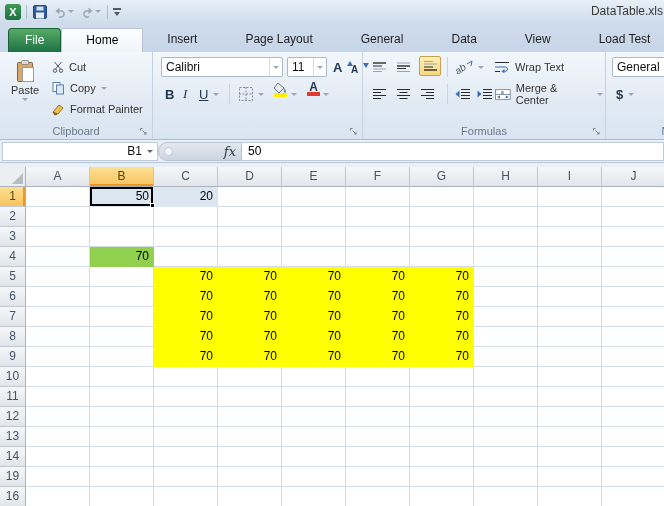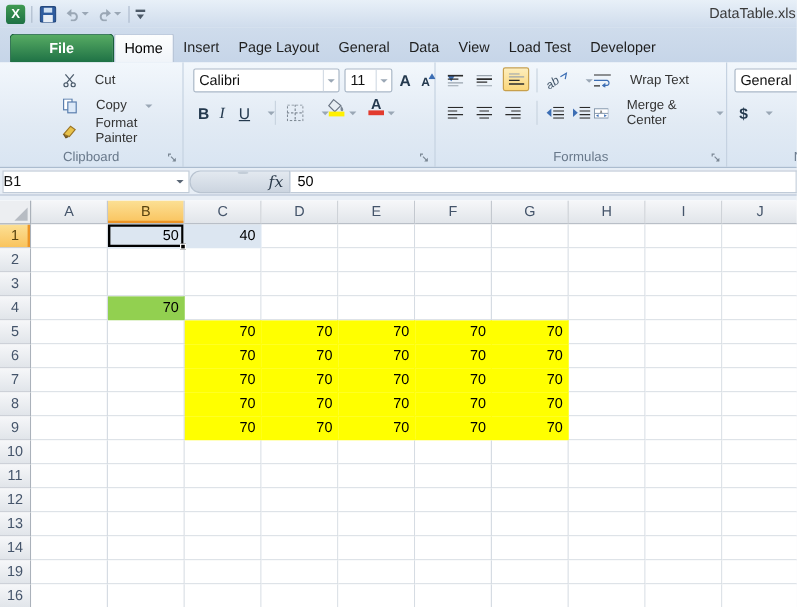--- a/index.html
+++ b/index.html
@@ -17,55 +17,55 @@
                 color:#fff; font-weight:bold; font-size:11px; text-align:center; line-height:16px; }
   .tiny-down { width:0; height:0; border-left:3px solid transparent; border-right:3px solid transparent; border-top:3px solid #9aa7b5; }
   .qat-custom { display:flex; flex-direction:column; align-items:center; }
   .qat-custom .bar { width:8px; height:2px; background:#4d5a68; margin-bottom:2px; }
   .qat-custom .tri { width:0; height:0; border-left:3px solid transparent; border-right:3px solid transparent; border-top:4px solid #4d5a68; }
   .win-title { position:absolute; right:1px; top:4px; font-size:12px; color:#3a3a3a; white-space:nowrap; }
 
   
   .tabrow { position:absolute; left:0; top:23px; width:664px; height:29px;
             background:linear-gradient(#cfdcec,#c6d5e8); display:flex; align-items:flex-end; padding-left:8px; }
-  .tab { height:24px; line-height:23px; padding:0 8px; font-size:12px; color:#1f1f1f; cursor:default; white-space:nowrap; }
-  .tab.file { background:linear-gradient(#57ab63,#1e7145); color:#fff; font-weight:bold;
-              border-radius:4px 4px 0 0; border:1px solid #176038; border-bottom:none; padding:0 32px; }
+  .tab { height:24px; line-height:23px; padding:0 24px; font-size:12px; color:#1f1f1f; cursor:default; white-space:nowrap; }
+  .tab.file { background:linear-gradient(#57ab63,#1e7145); color:#fff; font-weight:normal;
+              border-radius:4px 4px 0 0; border:1px solid #176038; border-bottom:none; padding:0 16px; }
   .tab.active { background:linear-gradient(#fdfefe,#f0f4f9); border:1px solid #b9c6d8; border-bottom:none;
                 border-radius:2px 2px 0 0; color:#000; }
 
   
   .ribbon { position:absolute; left:0; top:52px; width:664px; height:88px;
             background:linear-gradient(#f2f7fc,#e1eaf4 60%,#d9e5f2); border-bottom:1px solid #abbccf; }
   .rgroup { position:absolute; top:0; height:87px; border-right:1px solid #c5d2e1; }
   .rlabel { position:absolute; bottom:2px; left:0; right:0; text-align:center; font-size:11px; color:#68788a; }
   .launcher { position:absolute; bottom:2px; right:3px; width:10px; height:10px; }
   .launcher svg { display:block; }
-  .rbtn { position:absolute; display:flex; align-items:center; gap:15px; font-size:11px; color:#333;
+  .rbtn { position:absolute; display:flex; align-items:center; gap:5px; font-size:11px; color:#333;
           height:20px; padding:0 2px; border-radius:2px; }
   .combo { position:absolute; background:#fff; border:1px solid #abb8c7; border-radius:2px; height:20px;
            font-size:12px; color:#111; display:flex; align-items:center; padding-left:4px; }
   .combo .arrow { margin-left:auto; width:13px; height:100%; display:flex; align-items:center; justify-content:center;
                   border-left:1px solid #d4dce5; }
   .vsep { position:absolute; width:1px; height:20px; background:#c9d4e0; }
   .btn-active { background:linear-gradient(#fdeebc,#fbd77c); border:1px solid #c8a04c; }
   .bigbtn { position:absolute; left:5px; top:4px; width:40px; height:78px; display:flex; flex-direction:column;
             align-items:center; font-size:11px; color:#333; padding-top:4px; }
   .colorbar { width:13px; height:4px; margin-top:-1px; }
   .letter { font-size:13px; color:#24394e; }
 
   
   .fbar { position:absolute; left:0; top:140px; width:664px; height:23px; background:#e7eef6;
           border-bottom:1px solid #b9c6d6; display:flex; align-items:center; }
   .namebox { width:156px; height:19px; margin-left:2px; background:#fff; border:1px solid #c0cbd8;
              display:flex; align-items:center; font-size:12px; color:#111; }
-  .namebox span.val { flex:1; text-align:left; }
+  .namebox span.val { flex:1; text-align:right; }
   .namebox .nb-arrow { width:15px; display:flex; justify-content:center; }
   .fsplit { width:84px; height:19px; background:linear-gradient(#e3e9f0,#ccd5e0); border:1px solid #b9c4d1;
-            border-radius:9px 0 0 9px; display:flex; align-items:center; position:relative;flex-direction:column; }
+            border-radius:9px 0 0 9px; display:flex; align-items:center; position:relative; }
   .fsplit .dot { width:9px; height:9px; border-radius:50%; background:#f4f7fa; border:1px solid #c3cdd8; margin-left:5px; }
   .fx { margin-left:auto; margin-right:5px; font-family:"DejaVu Serif", serif; font-style:italic; font-size:13px; color:#2b3a4a; }
   .ffield { flex:1; height:19px; background:#fff; border:1px solid #c0cbd8; border-left:none;
             font-size:12px; color:#000; display:flex; align-items:center; padding-left:6px; }
 
   
   .sheet { position:absolute; left:0; top:167px; width:664px; height:339px; overflow:hidden; background:#fff; }
   .gridwrap { display:grid; grid-template-columns:26px repeat(10, 64px); grid-auto-rows:20px; }
   .hcell { background:linear-gradient(#f6f7f9,#e1e5ea); border-right:1px solid #c3c8cf; border-bottom:1px solid #aab1ba;
            font-size:12px; color:#44546a; text-align:center; line-height:19px; cursor:default; }
@@ -129,20 +129,29 @@
     <div class="tab">General</div>
     <div class="tab">Data</div>
     <div class="tab">View</div>
     <div class="tab">Load Test</div>
     <div class="tab">Developer</div>
   </div>
 
   <div class="ribbon">
 
     <div class="rgroup" style="left:0; width:153px;">
+      <div class="bigbtn">
+        <svg width="22" height="24" viewBox="0 0 22 24">
+          <rect x="3.5" y="2.5" width="15" height="19" rx="1" fill="#d9a967" stroke="#8a6134"></rect>
+          <rect x="7.5" y="0.5" width="7" height="4" rx="1" fill="#dcdcdc" stroke="#8e8e8e"></rect>
+          <rect x="8.5" y="7.5" width="11" height="14" fill="#fff" stroke="#9a9a9a"></rect>
+        </svg>
+        <span>Paste</span>
+        <span class="tiny-down" style="margin-top:2px;"></span>
+      </div>
       <div class="rbtn" style="left:50px; top:5px;">
         <svg width="12" height="12" viewBox="0 0 12 12">
           <line x1="2.5" y1="1" x2="8.5" y2="8" stroke="#4a5a6a"></line>
           <line x1="9.5" y1="1" x2="3.5" y2="8" stroke="#4a5a6a"></line>
           <circle cx="3" cy="9.7" r="1.7" fill="none" stroke="#4a5a6a"></circle>
           <circle cx="9" cy="9.7" r="1.7" fill="none" stroke="#4a5a6a"></circle>
         </svg>
         <span>Cut</span>
       </div>
       <div class="rbtn" style="left:50px; top:26px;">
@@ -385,21 +394,21 @@
         <div class="hcell">D</div>
         <div class="hcell">E</div>
         <div class="hcell">F</div>
         <div class="hcell">G</div>
         <div class="hcell">H</div>
         <div class="hcell">I</div>
         <div class="hcell">J</div>
         <div class="rhead hl">1</div>
         <div class="cell"></div>
         <div class="cell sel" style="background: rgb(220, 230, 241); border-right-color: rgb(220, 230, 241); border-bottom-color: rgb(220, 230, 241);">50<div class="handle"></div></div>
-        <div class="cell" style="background: rgb(220, 230, 241); border-right-color: rgb(220, 230, 241); border-bottom-color: rgb(220, 230, 241);">40</div>
+        <div class="cell" style="background: rgb(220, 230, 241); border-right-color: rgb(220, 230, 241); border-bottom-color: rgb(220, 230, 241);">20</div>
         <div class="cell"></div>
         <div class="cell"></div>
         <div class="cell"></div>
         <div class="cell"></div>
         <div class="cell"></div>
         <div class="cell"></div>
         <div class="cell"></div>
         <div class="rhead">2</div>
         <div class="cell"></div>
         <div class="cell"></div>

